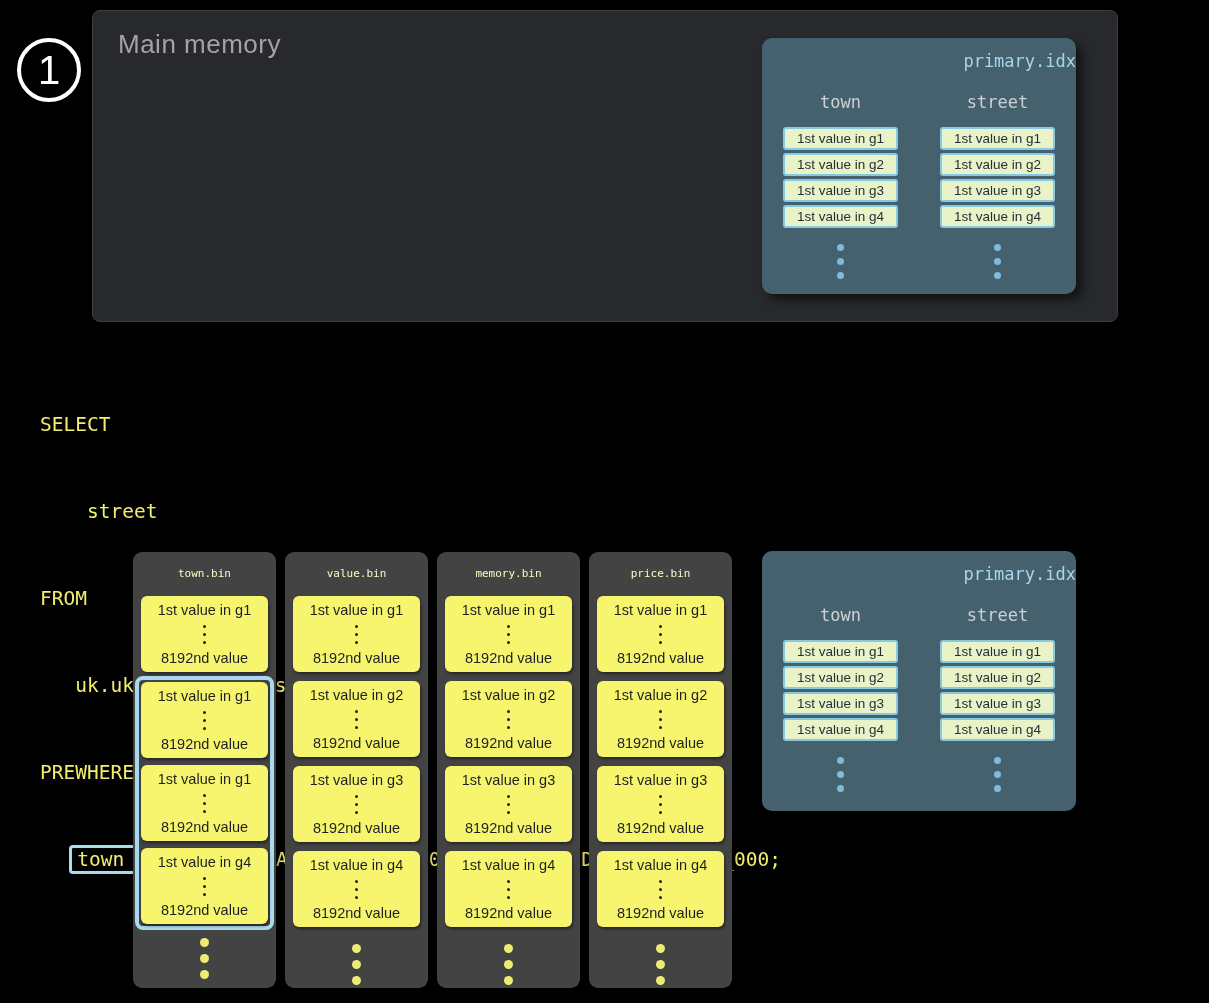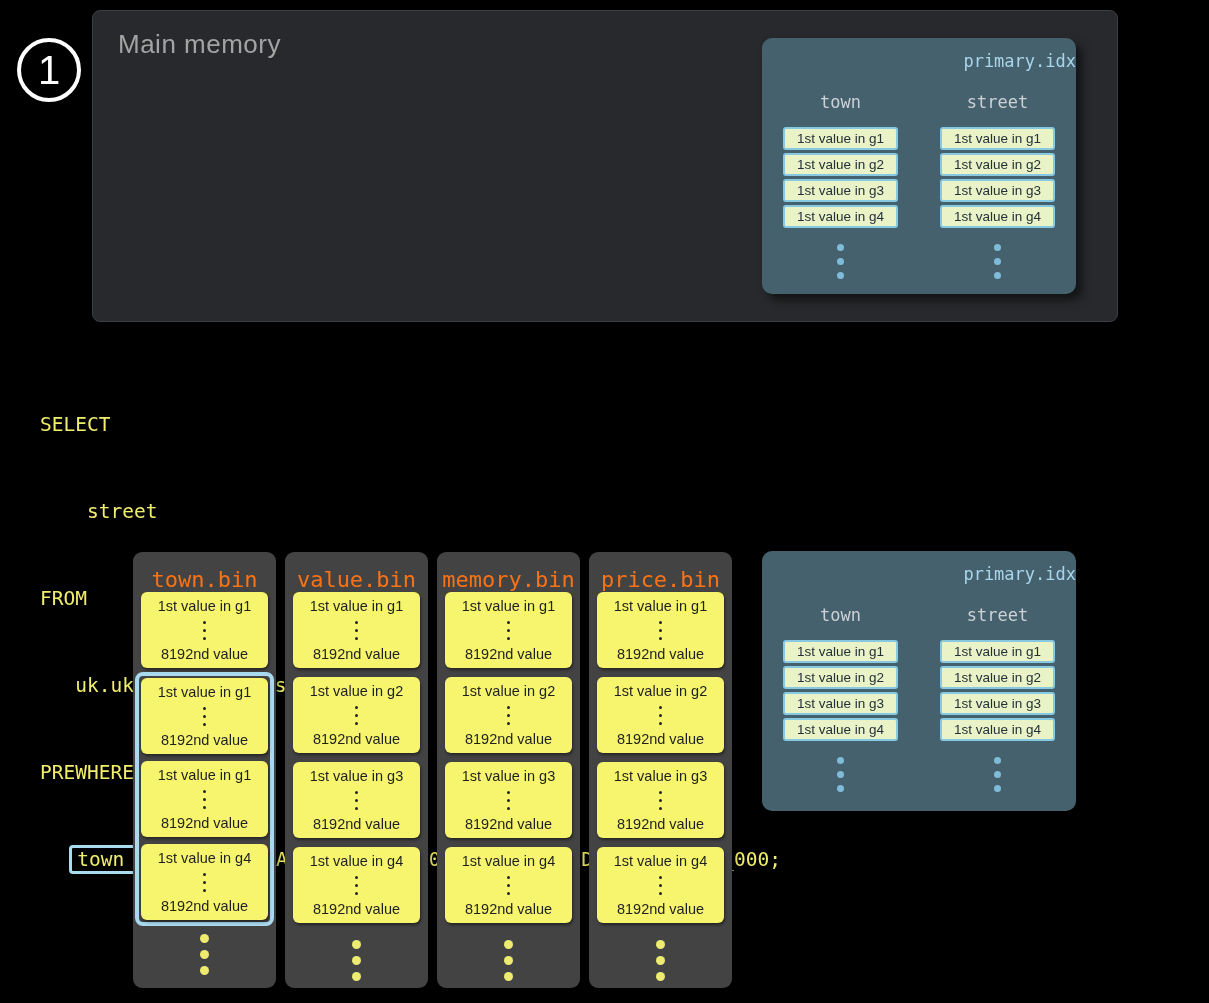--- a/index.html
+++ b/index.html
@@ -62,21 +62,21 @@
     padding:1px 5px;line-height:21px;margin-left:-6px;margin-right:3px;
   }
 
   
   .bin{
     position:absolute;top:552px;width:143px;height:436px;
     background:#434343;border-radius:9px;
     display:flex;flex-direction:column;align-items:center;
     box-shadow:2px 2px 5px rgba(0,0,0,.5);
   }
-  .bin-title{margin-top:15px;color:#f97316;font-size:22px;}
+  .bin-title{margin-top:15px;margin-bottom:16px;color:#fef9c3;font-size:11px;}
   .granule{
     width:127px;height:76px;box-sizing:border-box;
     background:#f7f56e;border-radius:6px;
     box-shadow:1px 2px 3px rgba(0,0,0,.45);
     display:flex;flex-direction:column;align-items:center;justify-content:space-between;
     padding:7px 2px;color:#1e2021;font-size:14.5px;
     margin-bottom:9px;flex-shrink:0;
   }
   .g-first,.g-last{line-height:1;white-space:nowrap;}
   .bdots{display:flex;flex-direction:column;gap:5px;}

